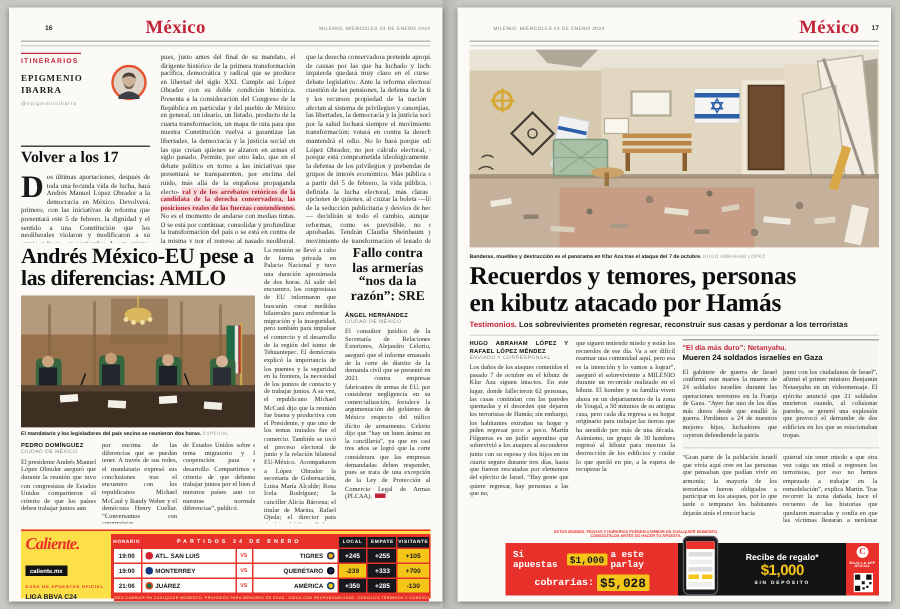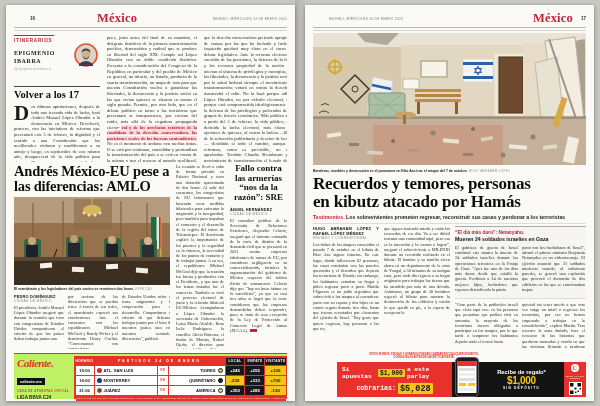--- a/index.html
+++ b/index.html
@@ -33,21 +33,21 @@
   .cap { font:700 3.5px "Liberation Sans", sans-serif; color:#222; margin-top:1.5px; }
   .credit { font:400 3.1px "Liberation Sans", sans-serif; color:#999; letter-spacing:.3px; font-weight:400; }
 
   
   .oped { position:absolute; top:30px; left:8px; width:273px; height:127px; display:flex; gap:7px; overflow:hidden; }
   .op-c1 { width:86px; position:relative; flex:none; }
   .kicker { font:700 4.6px "Liberation Sans", sans-serif; color:#c2253a; letter-spacing:.8px; border-top:1px solid #c2253a; padding-top:2px; width:40px; }
   .author { margin-top:7px; font:700 6px/1.25 "Liberation Serif", serif; color:#222; letter-spacing:.6px; }
   .handle { font:400 3.4px "Liberation Sans", sans-serif; color:#999; margin-top:2px; }
   .avatar { position:absolute; top:8px; right:2px; }
-  .op-title { margin-top:15px; padding-top:2px; border-top:.75px solid #444; font:800 10.5px "Liberation Serif", serif; color:#111; }
+  .op-title { margin-top:26px; padding-top:2px; border-top:.75px solid #444; font:800 10.5px "Liberation Serif", serif; color:#111; }
   .op-c1 .body-sm { margin-top:4px; }
   .dropcap { float:left; font:700 21px/0.85 "Liberation Serif", serif; color:#1a1a1a; margin:1px 2px 0 0; }
   .op-c2, .op-c3 { width:90px; flex:none; overflow:hidden; }
   .hl { color:#b51f31; background:#f7dfe0; font-weight:700; }
 
   
   .amlo { position:absolute; top:159px; left:8px; width:273px; height:185px; display:flex; gap:6px; overflow:hidden; }
   .amlo-main { width:156px; flex:none; }
   .amlo-main h1 { font:800 14.5px/1.05 "Liberation Serif", serif; letter-spacing:-.2px; color:#0f0f0f; }
   .amlo-photo { display:block; margin-top:3px; }
@@ -67,21 +67,21 @@
   .rp-c { width:66px; flex:none; overflow:hidden; }
   .rp-right { width:131px; flex:none; }
   .nbox { border-top:.75px solid #aaa; border-bottom:.75px solid #ddd; padding:3px 0 3px 0; background:#f6f5f1; }
   .nbox .bk { font:700 4.8px "Liberation Sans", sans-serif; color:#c2253a; }
   .nbox .bt { font:700 5.2px "Liberation Sans", sans-serif; color:#111; margin-top:1px; }
   .box-cols, .cont-cols { display:flex; gap:4px; margin-top:3px; }
   .box-cols > div, .cont-cols > div { width:63px; flex:none; overflow:hidden; }
   .box-cols { height:50px; } .cont-cols { height:46px; }
 
   
-  .ad-cal { position:absolute; top:348px; left:8px; width:273px; height:46px; border-top:1.5px solid #e8312a; background:#bef264; display:flex; padding-top:2px; }
+  .ad-cal { position:absolute; top:348px; left:8px; width:273px; height:46px; border-top:1.5px solid #e8312a; background:#fde047; display:flex; padding-top:2px; }
   .brand { width:60px; flex:none; padding:1px 3px; }
   .cal-logo { font:italic 900 11px "Liberation Serif", serif; color:#e8312a; letter-spacing:-.5px; }
   .cal-site { display:inline-block; background:#111; color:#fff; font:700 4px "Liberation Sans", sans-serif; padding:1px 3px; margin-top:1px; }
   .cal-off { font:700 2.8px "Liberation Sans", sans-serif; color:#e8312a; letter-spacing:.5px; margin-top:2px; }
   .cal-league { font:800 4.6px "Liberation Sans", sans-serif; color:#20242c; margin-top:2px; }
   .cal-table { flex:1; background:#e8312a; padding:1.5px; display:grid;
       grid-template-columns:18px 62px 10px 56px 1fr 1fr 1fr;
       grid-template-rows:7px 9px 9px 9px 5px; gap:1px; }
   .cal-table > div { display:flex; align-items:center; justify-content:center; }
   .th { background:#e8312a; color:#fff; font:700 3.2px "Liberation Sans", sans-serif; letter-spacing:.4px; }

